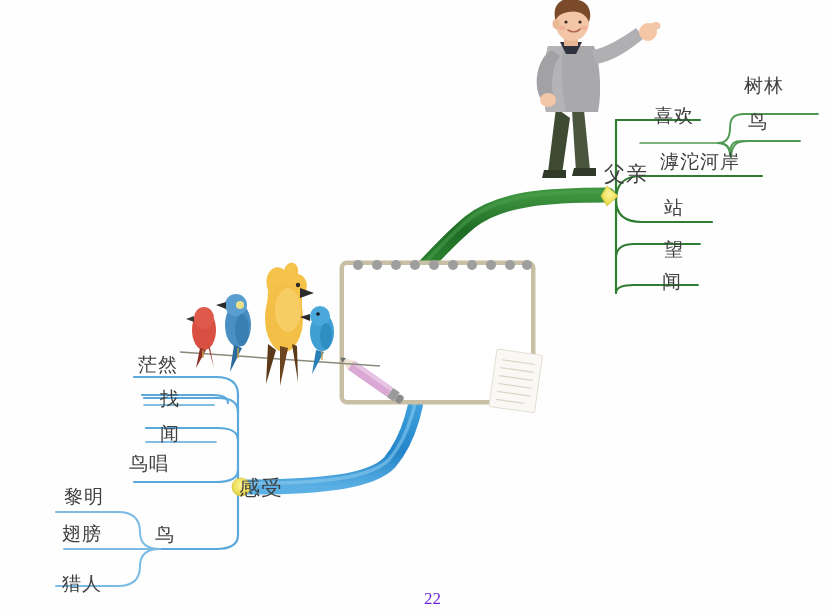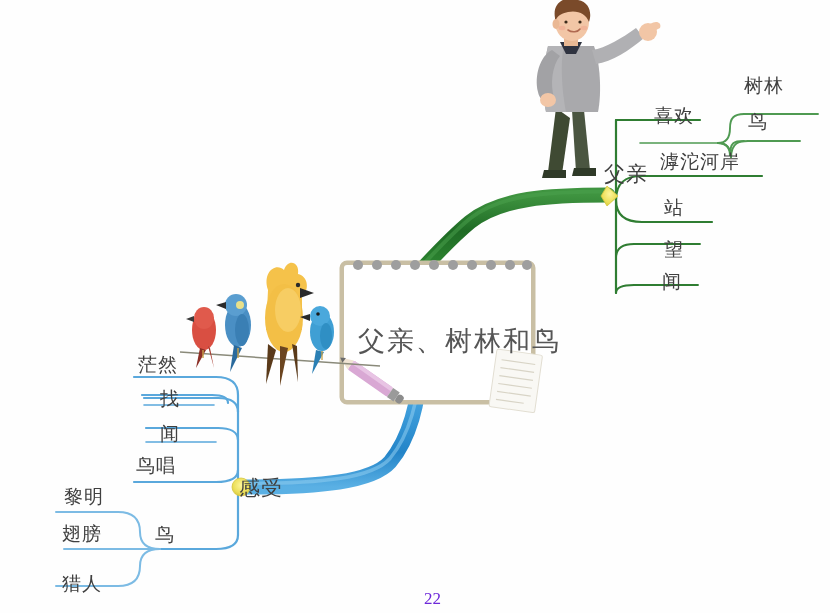--- a/index.html
+++ b/index.html
@@ -267,21 +267,20 @@
 
       <circle cx="566" cy="22" r="1.6" fill="#3a2a1a"></circle>
       <circle cx="580" cy="22" r="1.6" fill="#3a2a1a"></circle>
       <path d="M 568 30 C 572 33 578 32 580 29" stroke="#b06a52" stroke-width="1.6" fill="none" stroke-linecap="round"></path>
       <ellipse cx="562" cy="28" rx="3.5" ry="2.2" fill="#f0a890" opacity="0.6"></ellipse>
       <ellipse cx="584" cy="28" rx="3.5" ry="2.2" fill="#f0a890" opacity="0.6"></ellipse>
     </g>
 
   </svg>
 
-  <div class="center-title" style="left:358px; top:323px;">父亲、树林和鸟</div>
 
   <div class="node-label big" style="left:576px; top:163px;margin-left:28px;">父亲</div>
 
   <div class="node-label" style="left:654px; top:106px;text-align:center;">喜欢</div>
 
   <div class="node-label" style="left:744px; top:76px;">树林</div>
 
   <div class="node-label" style="left:748px; top:112px;">鸟</div>
 
   <div class="node-label" style="left:660px; top:152px;">滹沱河岸</div>
@@ -293,21 +292,21 @@
   <div class="node-label" style="left:662px; top:272px;">闻</div>
 
   <div class="node-label big" style="left:239px; top:457px;margin-top:20px;">感受</div>
 
   <div class="node-label" style="left:138px; top:355px;">茫然</div>
 
   <div class="node-label" style="left:160px; top:389px;">找</div>
 
   <div class="node-label" style="left:160px; top:424px;">闻</div>
 
-  <div class="node-label" style="left:136px; top:456px;">鸟唱</div>
+  <div class="node-label" style="left:129px; top:456px;font-family:Liberation Mono, monospace;">鸟唱</div>
 
   <div class="node-label" style="left:155px; top:525px;">鸟</div>
 
   <div class="node-label" style="left:64px; top:487px;">黎明</div>
 
   <div class="node-label" style="left:62px; top:524px;">翅膀</div>
 
   <div class="node-label" style="left:62px; top:574px;">猎人</div>
 
   <div class="page-number" style="left:424px; top:589px;">22</div>

